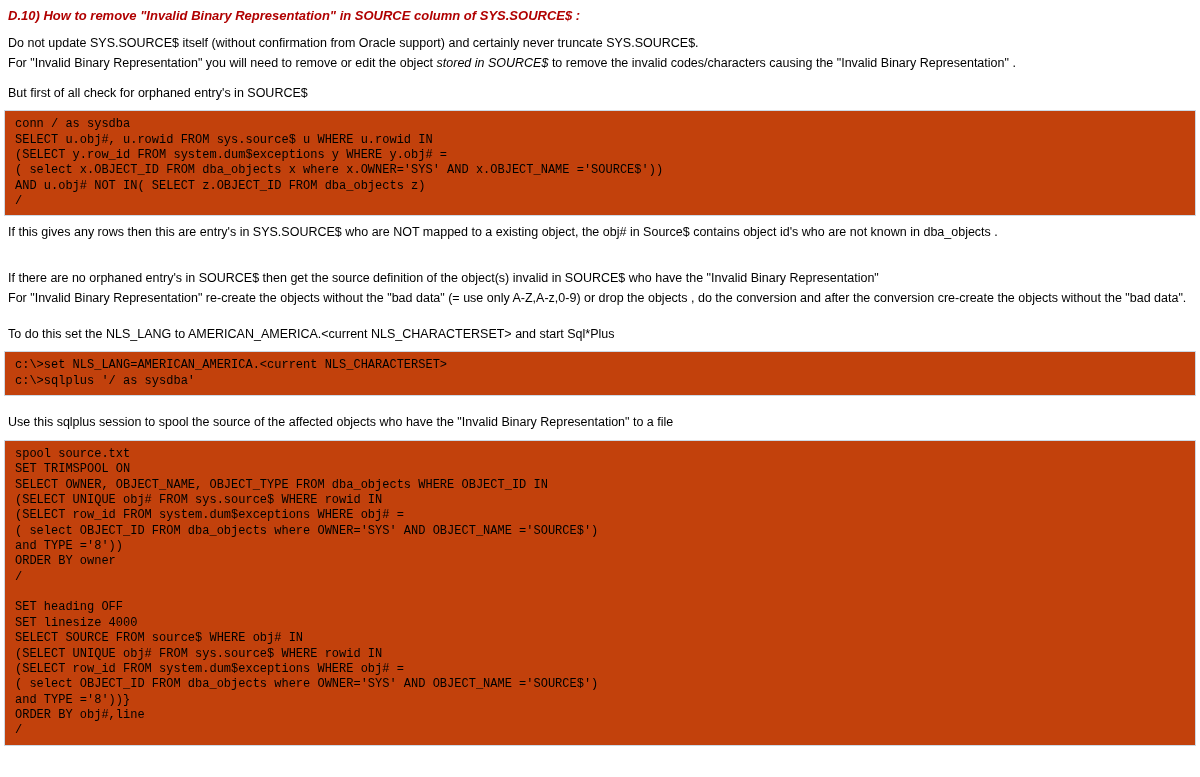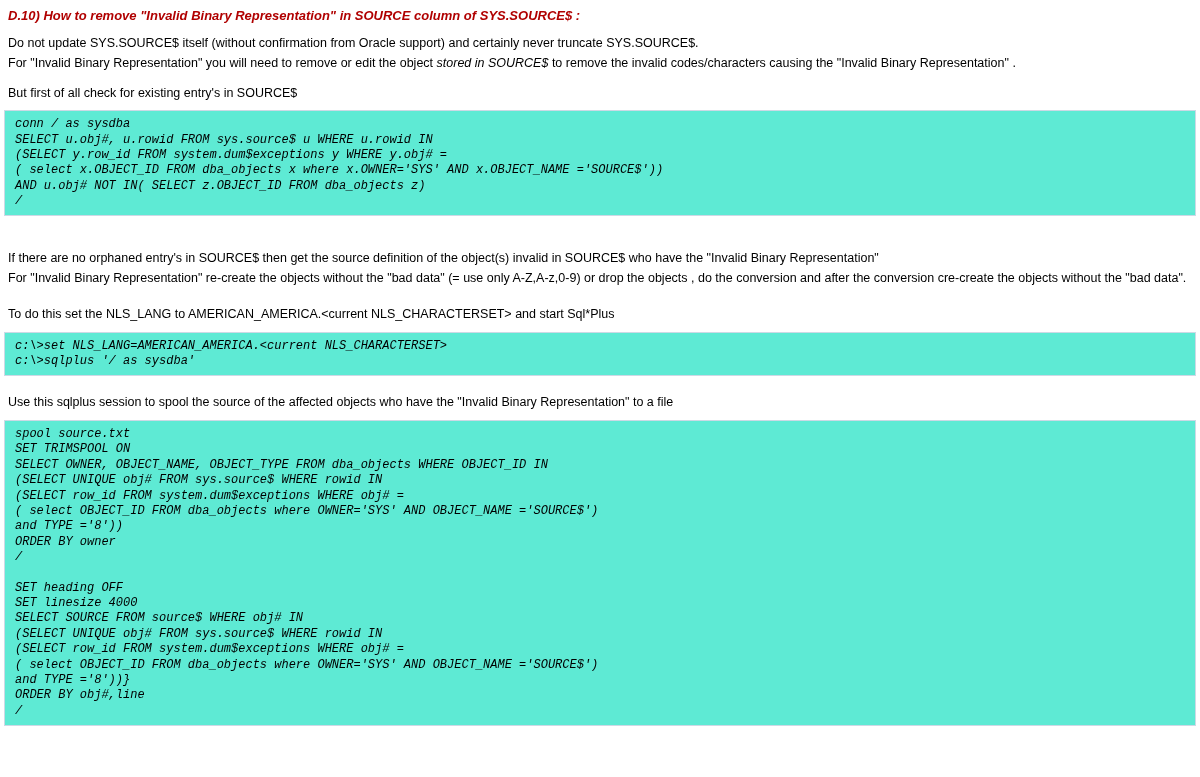--- a/index.html
+++ b/index.html
@@ -30,55 +30,55 @@
   .para {
     margin: 0 0 2px 4px;
     line-height: 1.42;
   }
   .gap-sm { height: 10px; }
   .gap-md { height: 16px; }
   .gap-lg { height: 26px; }
   .b { font-weight: normal; }
   .i { font-style: italic; }
   .code-block {
-    background: #5eead4;
+    background: #c2410c;
     border: 1px solid #cdd9e5;
     font-family: "Liberation Mono", monospace;
     font-size: 12px;
     line-height: 1.28;
     color: #000000;
     padding: 6px 8px 6px 10px;
     margin: 8px 0 8px 0;
     white-space: pre;
     overflow: hidden;
-    font-style: italic;
   }
 </style>
 </head>
 <body>
 
 <div class="page">
 
   <div class="doc-title">D.10) How to remove "Invalid Binary Representation" in SOURCE column of SYS.SOURCE$ :</div>
 
   <p class="para"><span class="b">Do not update SYS.SOURCE$ itself</span><span> (without confirmation from Oracle support) and certainly never truncate SYS.SOURCE$.</span></p>
 
   <p class="para"><span>For "Invalid Binary Representation" you will need to remove or edit the object </span><span class="i">stored in SOURCE$</span><span> to remove the invalid codes/characters causing the "Invalid Binary Representation" .</span></p>
 
   <div class="gap-sm"></div>
 
-  <p class="para">But first of all check for existing entry's in SOURCE$</p>
+  <p class="para">But first of all check for orphaned entry's in SOURCE$</p>
 
   <pre class="code-block">conn / as sysdba
 SELECT u.obj#, u.rowid FROM sys.source$ u WHERE u.rowid IN
 (SELECT y.row_id FROM system.dum$exceptions y WHERE y.obj# =
 ( select x.OBJECT_ID FROM dba_objects x where x.OWNER='SYS' AND x.OBJECT_NAME ='SOURCE$'))
 AND u.obj# NOT IN( SELECT z.OBJECT_ID FROM dba_objects z)
 /</pre>
 
+  <p class="para">If this gives any rows then this are entry's in SYS.SOURCE$ who are NOT mapped to a existing object, the obj# in Source$ contains object id's who are not known in dba_objects .</p>
 
   <div class="gap-lg"></div>
 
   <p class="para">If there are no orphaned entry's in SOURCE$ then get the source definition of the object(s) invalid in SOURCE$ who have the "Invalid Binary Representation"</p>
   <p class="para">For "Invalid Binary Representation" re-create the objects without the "bad data" (= use only A-Z,A-z,0-9) or drop the objects , do the conversion and after the conversion cre-create the objects without the "bad data".</p>
 
   <div class="gap-md"></div>
 
   <p class="para">To do this set the NLS_LANG to AMERICAN_AMERICA.&lt;current NLS_CHARACTERSET&gt; and start Sql*Plus</p>
 

